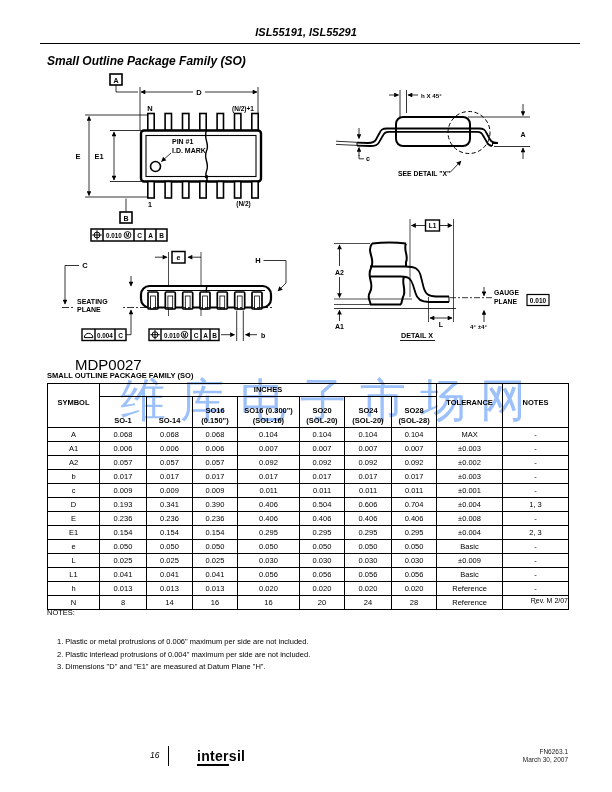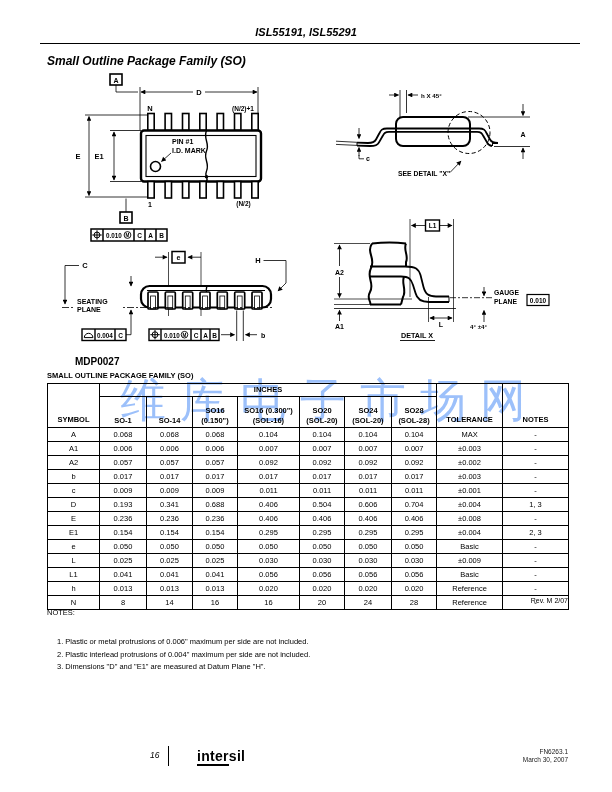--- a/index.html
+++ b/index.html
@@ -6,29 +6,29 @@
   .page{position:relative;width:612px;height:792px;background:#ffffff;overflow:hidden;
         font-family:"Liberation Sans",sans-serif;color:#000;}
   .doc-header{position:absolute;top:26px;left:40px;width:532px;text-align:center;
         font-size:11px;font-weight:bold;font-style:italic;}
   .header-rule{position:absolute;top:43px;left:40px;width:540px;border-top:1.6px solid #000;}
   .section-title{position:absolute;top:54px;left:47px;font-size:12px;font-weight:bold;font-style:italic;}
   .watermark{position:absolute;top:370px;left:120px;font-size:46px;letter-spacing:14px;
         color:#3b82f6;opacity:.5;white-space:nowrap;z-index:0;}
   svg.drawings{position:absolute;top:0;left:0;z-index:1;}
   svg text{fill:#000;font-family:"Liberation Sans",sans-serif;font-weight:bold;}
-  .tbl-title{position:absolute;top:356px;left:47px;font-size:10px;font-weight:bold;z-index:2;padding-left:28px;}
+  .tbl-title{position:absolute;top:356px;left:47px;font-size:15px;font-weight:normal;z-index:2;padding-left:28px;}
   .tbl-sub{position:absolute;top:371px;left:47px;font-size:7.5px;font-weight:bold;z-index:2;}
   table.pkg{position:absolute;top:383px;left:47px;width:521px;border-collapse:collapse;
         table-layout:fixed;z-index:2;background:transparent;font-size:7.5px;}
   table.pkg th,table.pkg td{border:1px solid #000;text-align:center;padding:0;background:transparent;}
   table.pkg thead th{font-weight:bold;white-space:pre-line;line-height:1.25;}
   table.pkg .inches-th{height:12px;}
   table.pkg .col-th{height:28px;vertical-align:bottom;padding-bottom:2px;}
-  table.pkg .span-th{vertical-align:bottom;padding-bottom:3px;}
+  table.pkg .span-th{vertical-align:bottom;padding-bottom:20px;}
   table.pkg tbody td{height:13px;font-weight:normal;}
   table.pkg{border:1.6px solid #000;}
   .rev-note{position:absolute;top:597px;left:47px;width:521px;text-align:right;font-size:7px;z-index:2;}
   .notes{position:absolute;top:608px;left:47px;font-size:7.5px;z-index:2;}
   .notes .nh{margin-bottom:20px;}
   .notes .ni{margin:0 0 3.5px 10px;}
   .footer{position:absolute;top:746px;left:0;width:612px;z-index:2;}
   .pageno{position:absolute;left:150px;top:4px;font-size:8.5px;font-style:italic;}
   .foot-bar{position:absolute;left:168px;top:0;height:20px;border-left:1.2px solid #000;}
   .logo{position:absolute;left:178px;top:2px;font-size:14px;font-weight:bold;letter-spacing:.3px;}
@@ -408,21 +408,21 @@
           <td>0.011</td>
           <td>0.011</td>
           <td>0.011</td>
           <td>±0.001</td>
           <td>-</td>
         </tr>
         <tr>
           <td>D</td>
           <td>0.193</td>
           <td>0.341</td>
-          <td>0.688</td>
+          <td>0.390</td>
           <td>0.406</td>
           <td>0.504</td>
           <td>0.606</td>
           <td>0.704</td>
           <td>±0.004</td>
           <td>1, 3</td>
         </tr>
         <tr>
           <td>E</td>
           <td>0.236</td>

